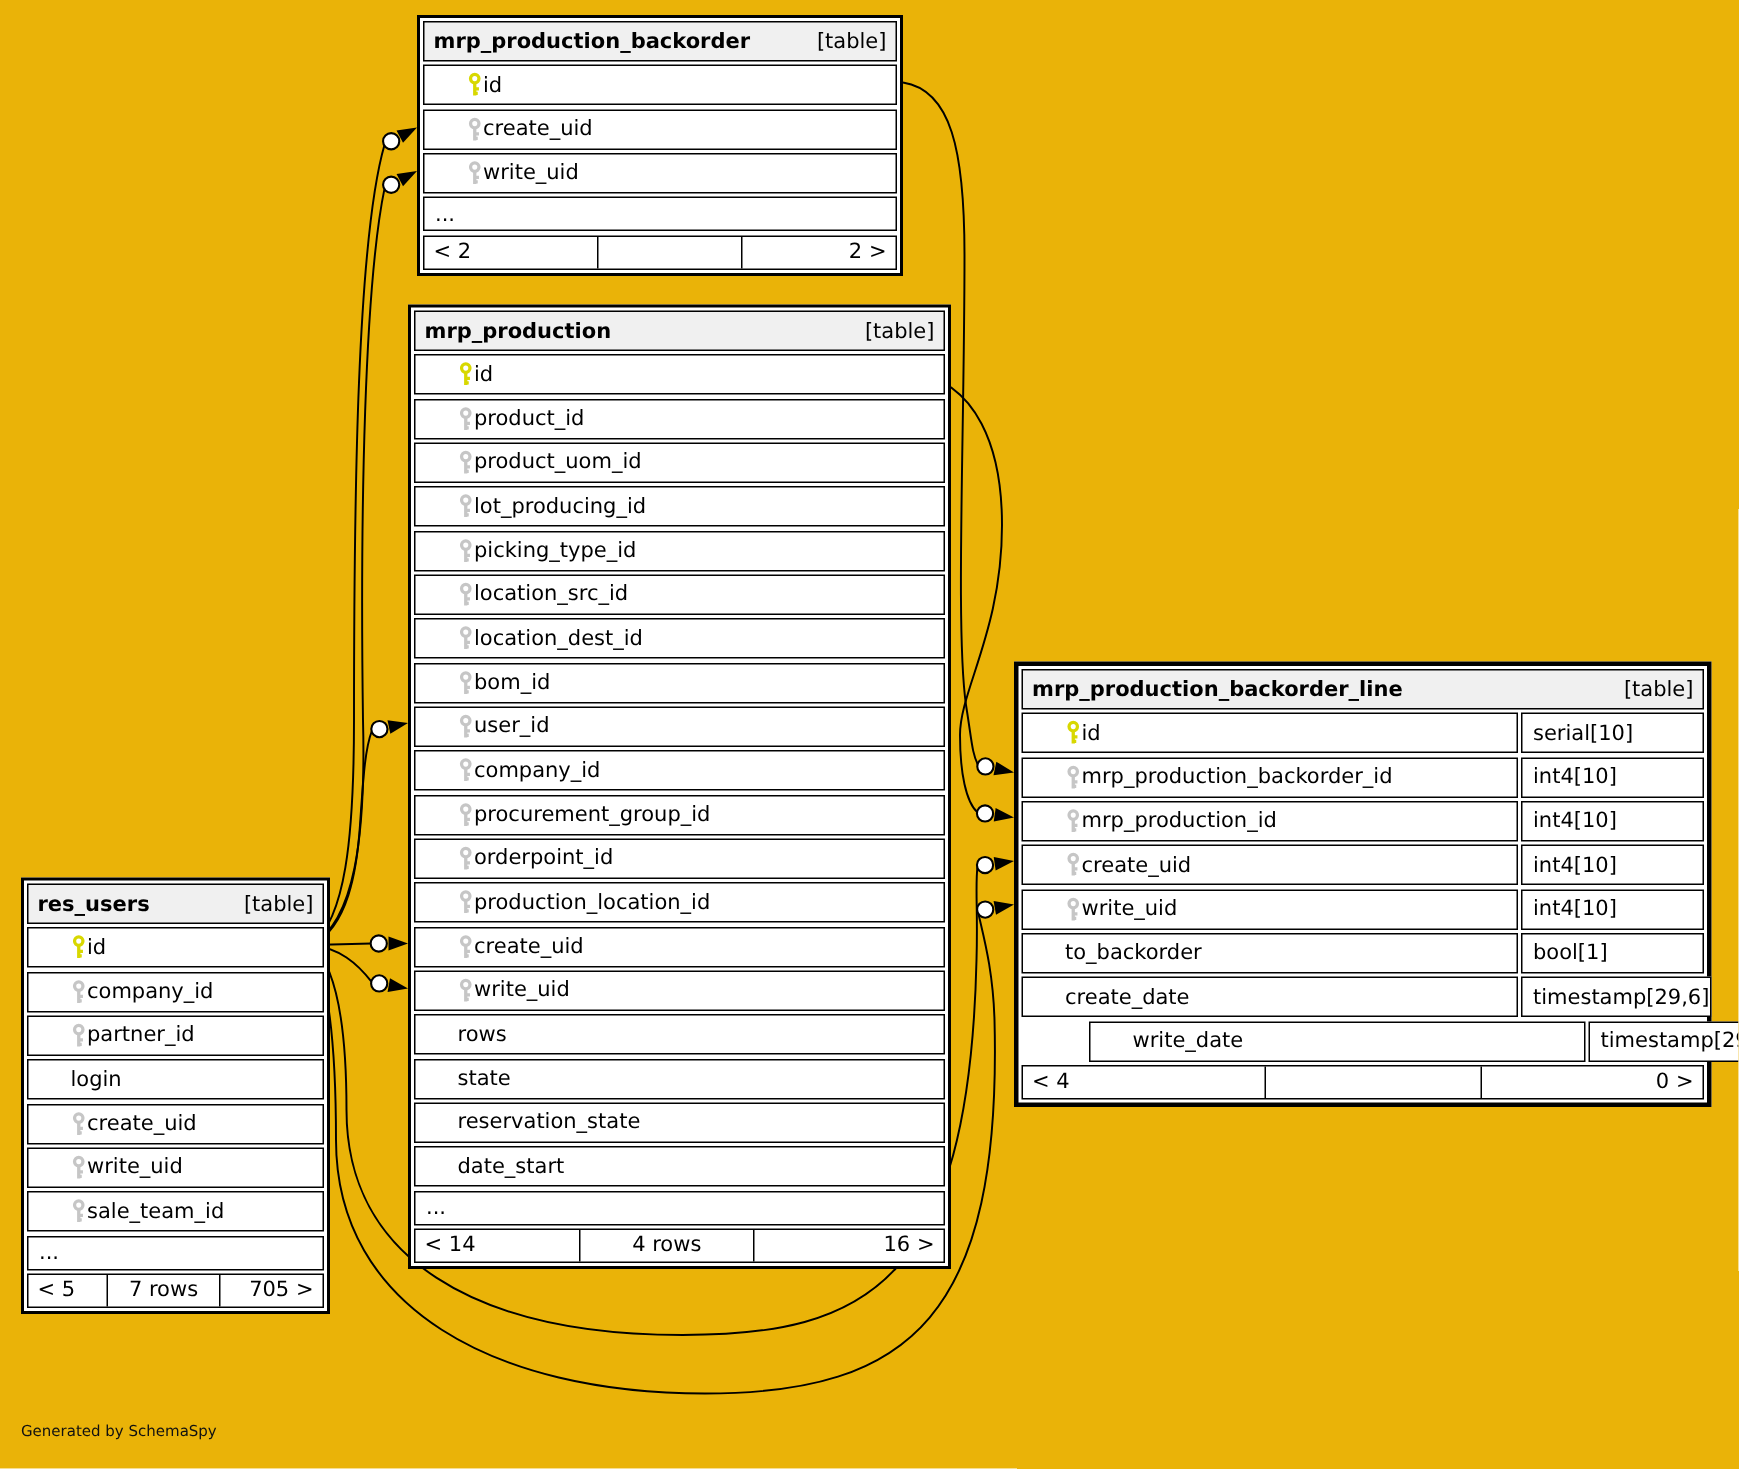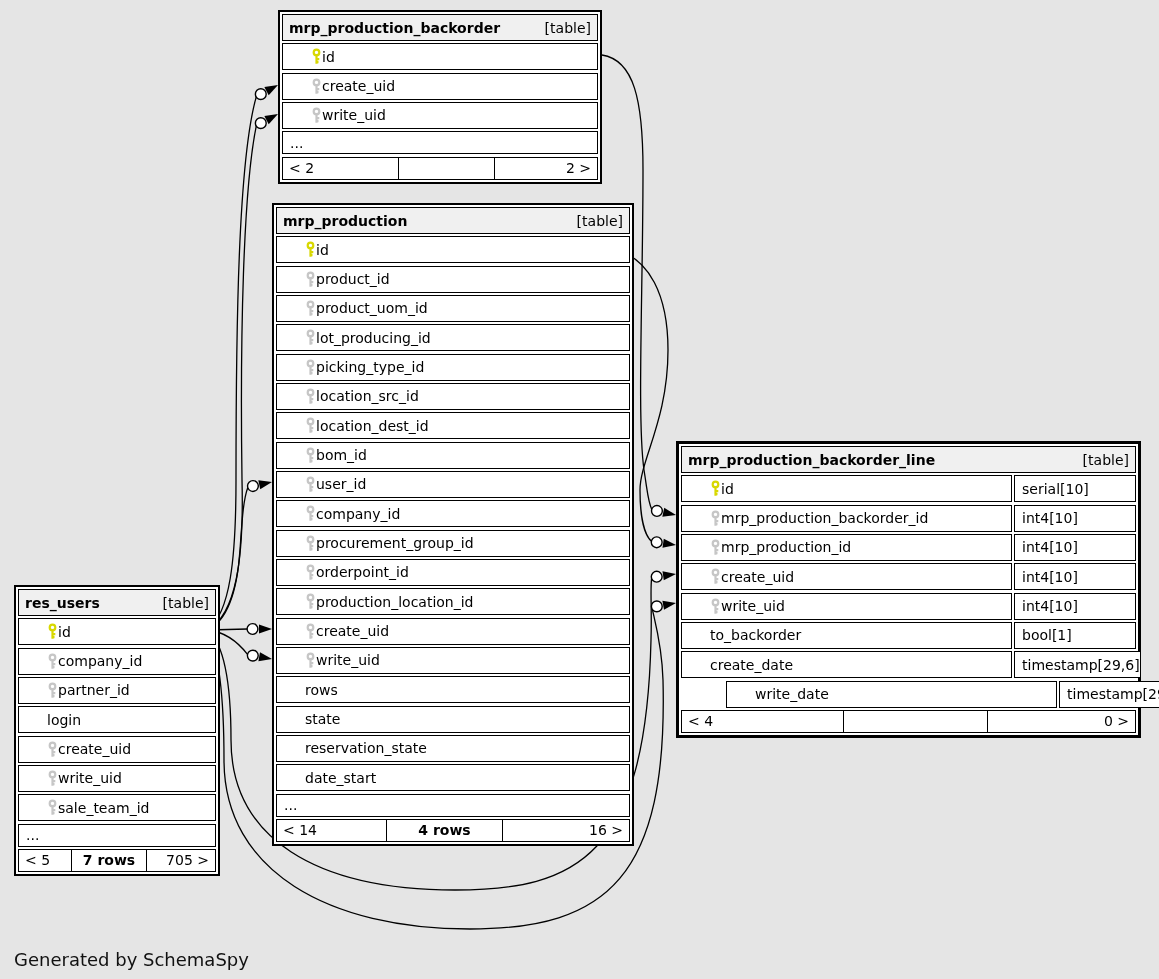--- a/index.html
+++ b/index.html
@@ -1,38 +1,38 @@
 <!DOCTYPE html>
 <html><head>
 <meta charset="utf-8">
 <style>
   html,body{margin:0;padding:0;background:#ffffff;}
-  .canvas{position:relative;width:1159px;height:979px;background:#e5e5e5;overflow:hidden;
+  .canvas{position:relative;width:1159px;height:979px;background:#eab308;overflow:hidden;
           font-family:"DejaVu Sans","Liberation Sans",sans-serif;font-size:14px;color:#000;}
   #rel-layer{position:absolute;left:0;top:0;z-index:1;}
   #tables-root{position:absolute;left:0;top:0;z-index:2;}
   .table-card{position:absolute;box-sizing:border-box;border:2px solid #000;background:#fff;padding:2px;}
   .table-card.focus{border-width:3px;}
   .t-header{box-sizing:border-box;height:27px;margin-bottom:2.33px;border:1px solid #000;
             background:#f0f0f0;display:flex;align-items:center;justify-content:space-between;
             padding:0 6px;}
   .t-name{font-weight:bold;white-space:nowrap;}
   .t-badge{font-weight:normal;white-space:nowrap;}
   .t-row{box-sizing:border-box;height:27px;margin-bottom:2.33px;display:flex;}
   .t-cell{box-sizing:border-box;border:1px solid #000;background:#fff;position:relative;
           display:flex;align-items:center;height:100%;}
   .t-cell.namec{flex:1;padding-left:28px;}
   .t-cell.typec{margin-left:2px;padding-left:7px;}
   .ellipsis-row{box-sizing:border-box;height:23px;margin-bottom:2.33px;border:1px solid #000;
                 display:flex;align-items:center;padding-left:7px;}
   .t-footer{box-sizing:border-box;height:23px;border:1px solid #000;display:flex;align-items:stretch;}
   .f-cell{box-sizing:border-box;display:flex;align-items:center;padding:0 6px;white-space:nowrap;}
-  .f-cell.mid{border-left:1px solid #000;border-right:1px solid #000;justify-content:center;font-weight:bold;}
+  .f-cell.mid{border-left:1px solid #000;border-right:1px solid #000;justify-content:center;}
   .f-cell.right{flex:1;justify-content:flex-end;}
-  .credit{position:absolute;left:14px;top:949px;z-index:2;font-size:18px;color:#111;}
+  .credit{position:absolute;left:14px;top:949px;z-index:2;font-size:10px;color:#111;}
 </style>
 </head>
 <body>
 
 <div class="canvas">
   <svg id="rel-layer" width="1159" height="979">
       <path d="M 208 630 L 247.5 629" fill="none" stroke="#000000" stroke-width="1.3"></path>
       <polygon points="272,629 259,633.6 259,624.4" fill="#000000"></polygon>
       <circle cx="252.5" cy="629" r="5.4" fill="#ffffff" stroke="#000000" stroke-width="1.4"></circle>
       <path d="M 208 630 C 226 632 238 642 247.9 654.8" fill="none" stroke="#000000" stroke-width="1.3"></path>

